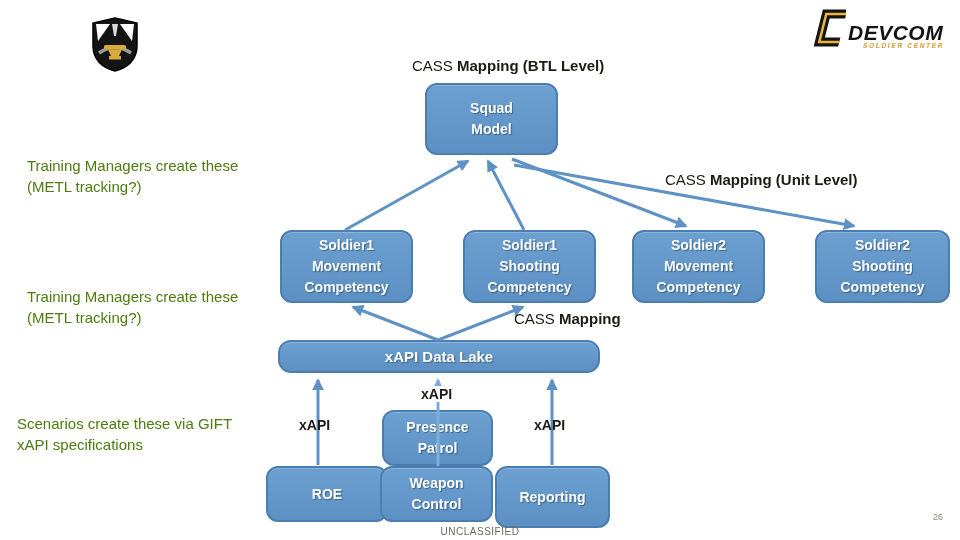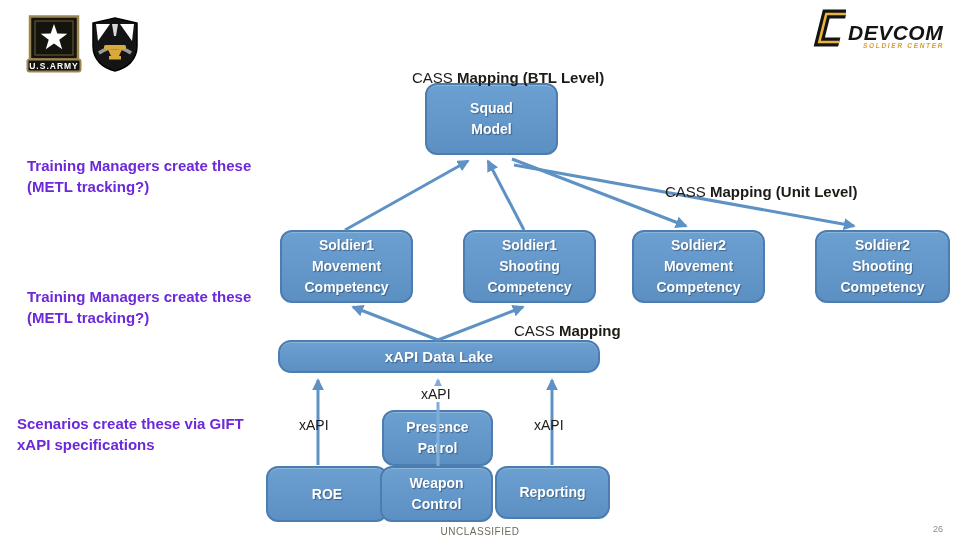--- a/index.html
+++ b/index.html
@@ -21,74 +21,65 @@
   }
   #box-squad      {left:425px;top:83px; width:133px;height:72px;}
   #box-s1m        {left:280px;top:230px;width:133px;height:73px;}
   #box-s1s        {left:463px;top:230px;width:133px;height:73px;}
   #box-s2m        {left:632px;top:230px;width:133px;height:73px;}
   #box-s2s        {left:815px;top:230px;width:135px;height:73px;}
   #box-lake       {left:278px;top:340px;width:322px;height:33px;border-radius:13px;font-size:15px;}
   #box-presence   {left:382px;top:410px;width:111px;height:56px;}
   #box-roe        {left:266px;top:466px;width:122px;height:56px;}
   #box-weapon     {left:380px;top:466px;width:113px;height:56px;}
-  #box-reporting  {left:495px;top:466px;width:115px;height:53px;}
+  #box-reporting  {left:495px;top:466px;width:115px;height:62px;}
 
   
   .connectors{position:absolute;left:0;top:0;z-index:2;pointer-events:none;}
 
   
-  .ann{position:absolute;color:#6d28d9;font-weight:700;font-size:15px;line-height:21px;z-index:3;}
+  .ann{position:absolute;color:#4d7c0f;font-weight:400;font-size:15px;line-height:21px;z-index:3;}
   #ann-tm1 {left:27px;top:155px;}
   #ann-tm2 {left:27px;top:286px;}
   #ann-scen{left:17px;top:413px;}
   #ann-auth{left:17px;top:474px;}
 
-  .cass-label{position:absolute;color:#1e1b16;font-size:15px;z-index:3;white-space:nowrap;margin-top:12px;}
+  .cass-label{position:absolute;color:#1e1b16;font-size:15px;z-index:3;white-space:nowrap;}
   .cass-label .reg{font-weight:400;}
   .cass-label .b  {font-weight:700;}
   #lbl-title{left:412px;top:57px;}
   #lbl-unit {left:665px;top:171px;}
   #lbl-cm   {left:514px;top:310px;}
 
-  .xapi{position:absolute;font-size:14px;font-weight:400;color:#1e1b16;z-index:3;}
+  .xapi{position:absolute;font-size:14px;font-weight:700;color:#1e1b16;z-index:3;}
   #xapi-left  {left:299px;top:417px;}
   #xapi-center{left:418px;top:386px;background:#fff;padding:0 3px;}
   #xapi-right {left:534px;top:417px;}
 
   
   .classification{position:absolute;left:0;right:0;bottom:3px;text-align:center;
     font-size:10px;letter-spacing:.5px;color:#6f6a5e;z-index:3;}
-  .page-number{position:absolute;right:17px;bottom:6px;font-size:9px;color:#8f8a7e;z-index:3;}
+  .page-number{position:absolute;right:17px;bottom:18px;font-size:9px;color:#8f8a7e;z-index:3;}
 
   
   .logo{position:absolute;z-index:3;}
   #logo-usarmy {left:26px;top:15px;}
   #logo-shield {left:89px;top:16px;}
   #logo-devcom {left:804px;top:7px;display:flex;align-items:flex-end;}
   .devcom-text{margin-left:2px;}
   .devcom-name{font-size:21px;line-height:23px;font-weight:800;font-style:italic;
     letter-spacing:.5px;color:#141414;}
   .devcom-sub{font-size:6.5px;font-weight:700;color:#d99b2b;letter-spacing:1.7px;
     padding-left:15px;margin-top:-2px;font-style:italic;}
 </style>
 </head>
 <body>
 
 <div class="slide">
 
-  <div class="logo" id="logo-usarmy">
-    <svg width="56" height="58" viewBox="0 0 56 58">
-      <rect x="4" y="1.5" width="48" height="43" fill="#15130d" stroke="#9b8752" stroke-width="2.5"></rect>
-      <rect x="9" y="6" width="38" height="34" fill="none" stroke="#6e6236" stroke-width="1"></rect>
-      <polygon points="28,9 31.3,18.5 41.3,18.7 33.3,24.7 36.2,34.3 28,28.6 19.8,34.3 22.7,24.7 14.7,18.7 24.7,18.5" fill="#ffffff"></polygon>
-      <rect x="1.5" y="44.5" width="53" height="12" rx="2" fill="#15130d" stroke="#9b8752" stroke-width="2"></rect>
-      <text x="28" y="53.5" text-anchor="middle" font-family="Liberation Sans, sans-serif" font-size="8.5" font-weight="bold" fill="#ffffff" letter-spacing="1">U.S.ARMY</text>
-    </svg>
-  </div>
 
   <div class="logo" id="logo-shield">
     <svg width="52" height="57" viewBox="0 0 52 57">
       <path d="M26,2 L48,7 L48,30 C48,44 38,52 26,55 C14,52 4,44 4,30 L4,7 Z" fill="#141414" stroke="#000" stroke-width="1.5"></path>
       <polygon points="7,8 21,8 9,25" fill="#ffffff"></polygon>
       <polygon points="31,8 45,8 43,25" fill="#ffffff"></polygon>
       <polygon points="23,8 29,8 27,20 25,20" fill="#d9d9d9"></polygon>
       <path d="M10,37 Q26,26 42,37" stroke="#9a9a9a" stroke-width="3.5" fill="none"></path>
       <g fill="#d9a93c">
         <rect x="15" y="29" width="22" height="4.5" rx="1.5"></rect>

